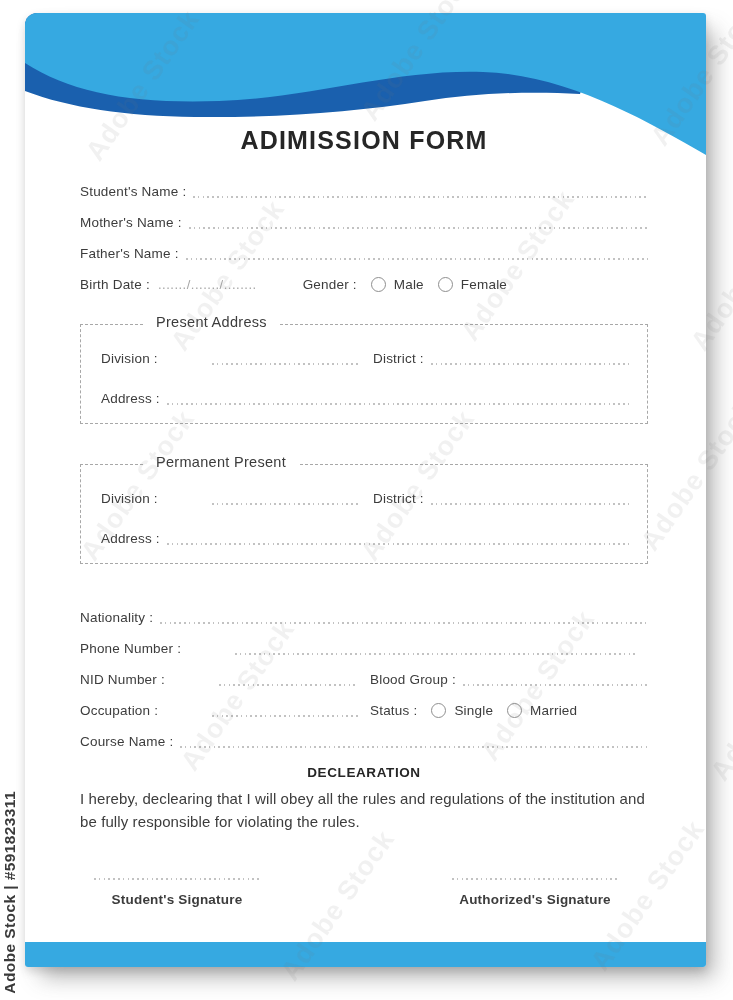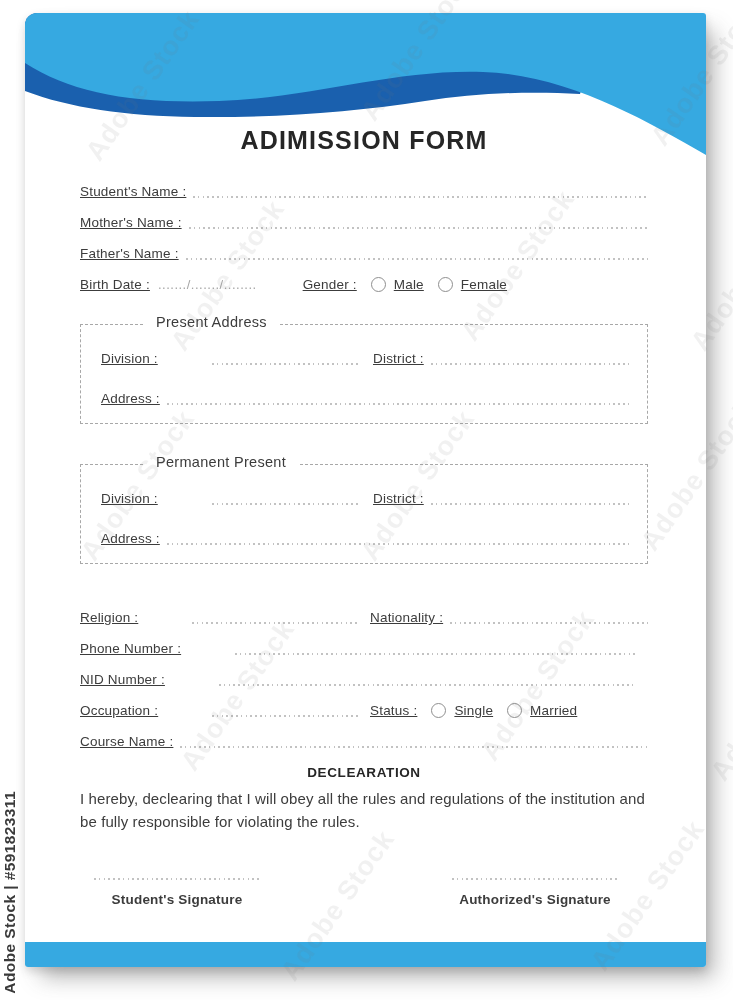--- a/index.html
+++ b/index.html
@@ -19,21 +19,21 @@
 
   .bottom-bar { position:absolute; left:0; right:0; bottom:0; height:25px; background:var(--light-blue); }
 
   
   .sheet-body { position:absolute; inset:0; padding:0 58px 0 55px; color:var(--label-text); }
   .form-title { margin-top:113px; text-align:center; font-size:25px; font-weight:700;
                 letter-spacing:1.2px; color:var(--title-text); }
 
   .frow { display:flex; align-items:center; height:31px; font-size:13.5px; letter-spacing:.2px; }
   .rows1 { margin-top:21px; }
-  .lbl { white-space:nowrap;text-decoration:underline; }
+  .lbl { white-space:nowrap; }
   .dots { flex:1; height:2px; align-self:flex-end; margin:0 0 9px 7px;
           background-image:repeating-linear-gradient(90deg, var(--dot-line) 0 1.6px, transparent 1.6px 4.8px); }
   .dots-text { color:#a6a6a6; font-size:13px; letter-spacing:.5px; margin-left:8px; }
 
   .radio { width:15px; height:15px; border:1.6px solid var(--radio-ring); border-radius:50%;
            flex:0 0 auto; margin:0 8px 0 14px; background:#fff; }
   .gender-gap { margin-left:46px; }
 
   
   .addr-box { position:relative; margin-top:24px; height:100px;
@@ -143,38 +143,38 @@
           </div>
         </div>
         <div class="frow second">
           <span class="lbl">Address :</span>
           <span class="dots"></span>
         </div>
       </div>
 
       <div class="info">
         <div class="frow two">
-          <div class="col left">
-            <span class="lbl">Religion :</span>
-            <span class="dots"></span>
-          </div>
           <div class="col">
             <span class="lbl">Nationality :</span>
             <span class="dots"></span>
           </div>
         </div>
         <div class="frow two">
           <div class="col left">
             <span class="lbl">Phone Number :</span>
             <span class="dots"></span>
           </div>
         </div>
         <div class="frow two">
           <div class="col left">
             <span class="lbl">NID Number :</span>
+            <span class="dots"></span>
+          </div>
+          <div class="col">
+            <span class="lbl">Blood Group :</span>
             <span class="dots"></span>
           </div>
         </div>
         <div class="frow two">
           <div class="col left">
             <span class="lbl">Occupation :</span>
             <span class="dots"></span>
           </div>
           <div class="col">
             <span class="lbl">Status :</span>

